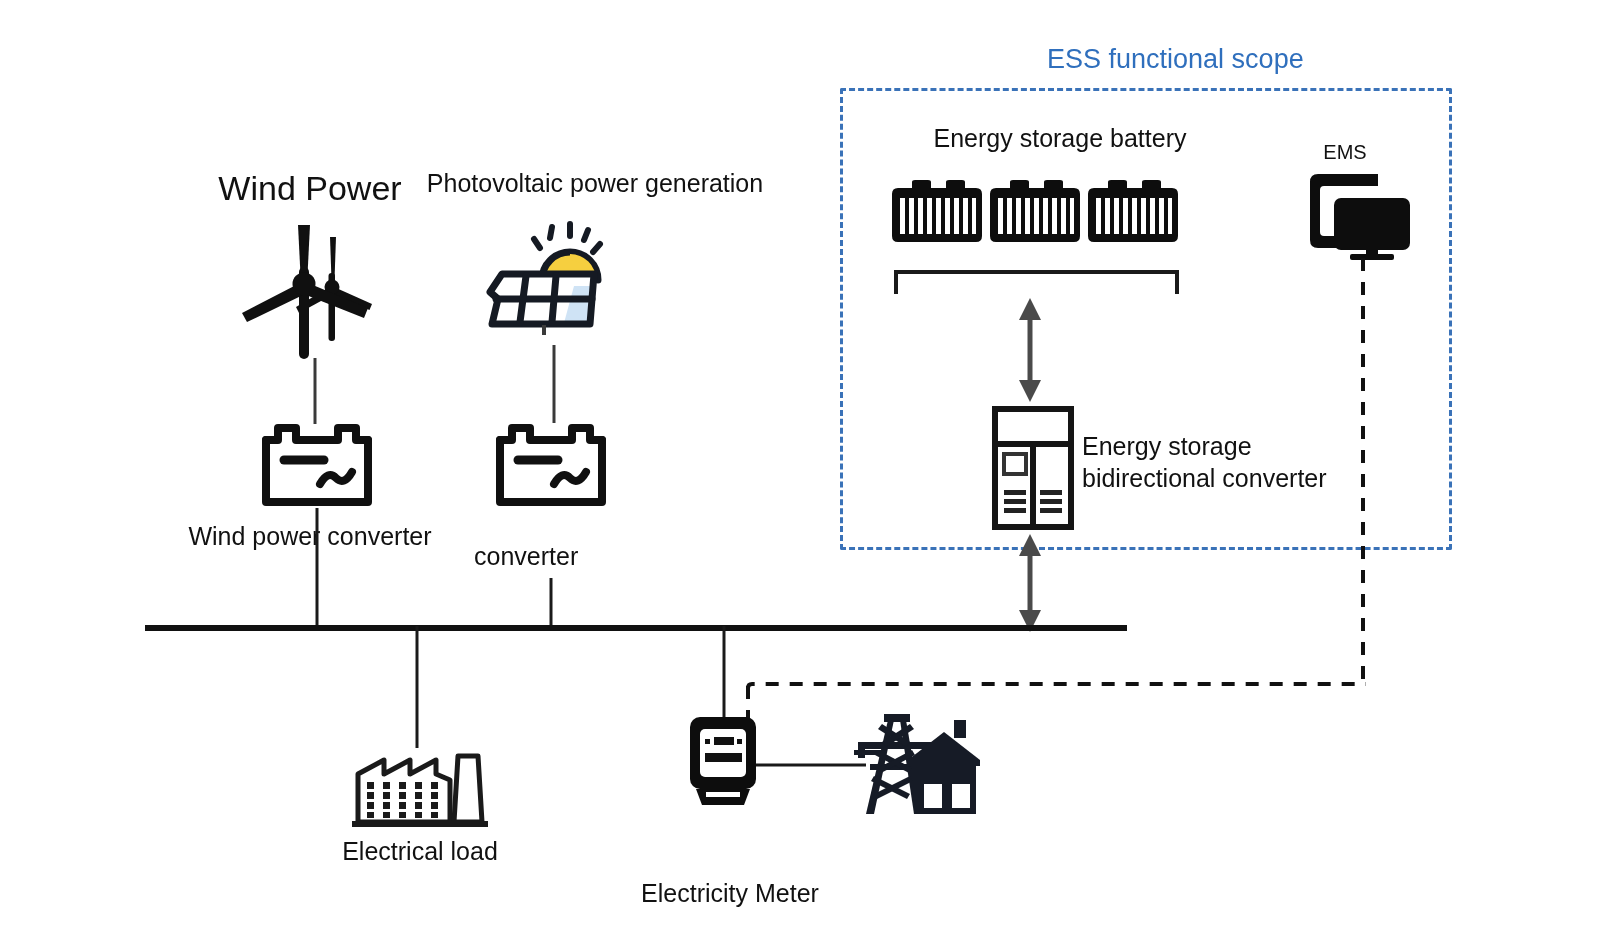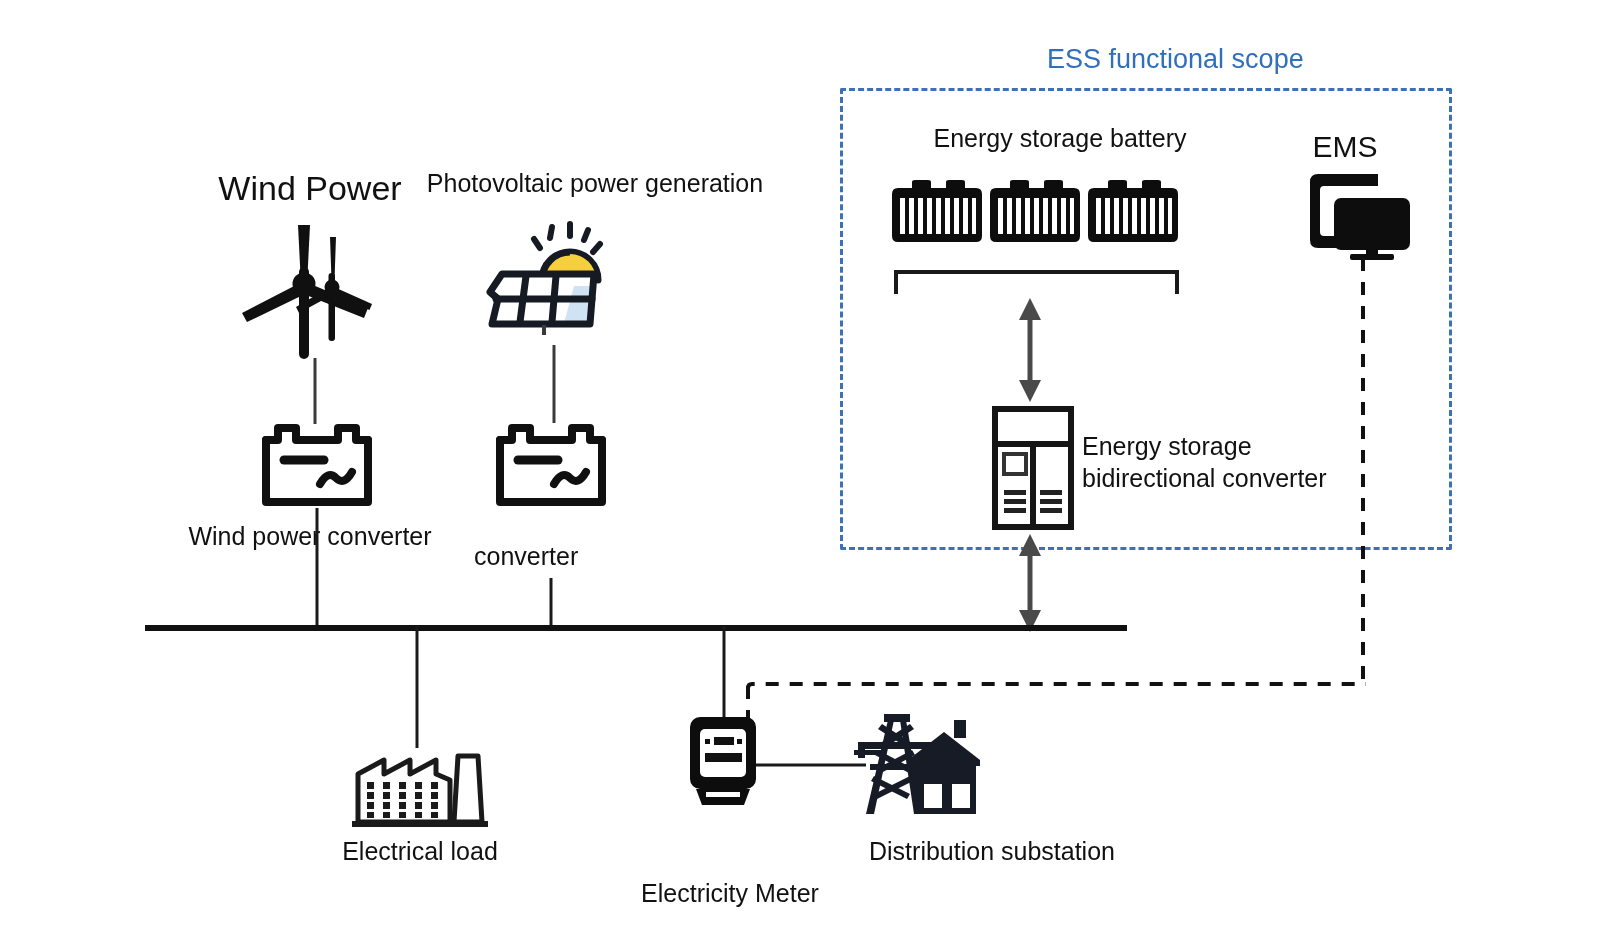--- a/index.html
+++ b/index.html
@@ -181,21 +181,21 @@
   </div>
 
   <div class="ico" style="left:1010px;top:296px;">
     <svg width="40" height="108" viewBox="0 0 40 108">
       <line x1="20" y1="18" x2="20" y2="90" stroke="#4a4a4a" stroke-width="5"></line>
       <path d="M20 2 L31 24 L9 24 Z" fill="#4a4a4a"></path>
       <path d="M20 106 L31 84 L9 84 Z" fill="#4a4a4a"></path>
     </svg>
   </div>
 
-  <div class="lbl center" style="left:1345px;top:128px;font-size:30px;">EMS</div>
+  <div class="lbl center" style="left:1345px;top:140px;font-size:20px;">EMS</div>
 
   <div class="ico" style="left:1308px;top:168px;">
     <svg width="104" height="92" viewBox="0 0 104 92">
       <path d="M10 6 q-8 0 -8 8 L2 72 q0 8 8 8 L34 80 L34 68 L16 68 q-4 0 -4 -4 L12 22 q0 -4 4 -4 L70 18 L70 6 Z" fill="#0d0d0d"></path>
       <rect x="26" y="30" width="76" height="52" rx="7" fill="#0d0d0d"></rect>
       <rect x="58" y="80" width="12" height="8" fill="#0d0d0d"></rect>
       <rect x="42" y="86" width="44" height="6" rx="2" fill="#0d0d0d"></rect>
     </svg>
   </div>
 
@@ -337,15 +337,14 @@
         <rect x="62" y="62" width="62" height="50"></rect>
         <rect x="102" y="18" width="12" height="18"></rect>
         <rect x="2" y="48" width="30" height="5"></rect>
       </g>
       <g fill="#ffffff">
         <rect x="72" y="82" width="18" height="24"></rect>
         <rect x="100" y="82" width="18" height="24"></rect>
       </g>
     </svg>
   </div>
-  <div class="lbl center" style="left:992px;top:835px;font-size:25px;">Distribution substation</div>
 
 </div>
 
 </body></html>

